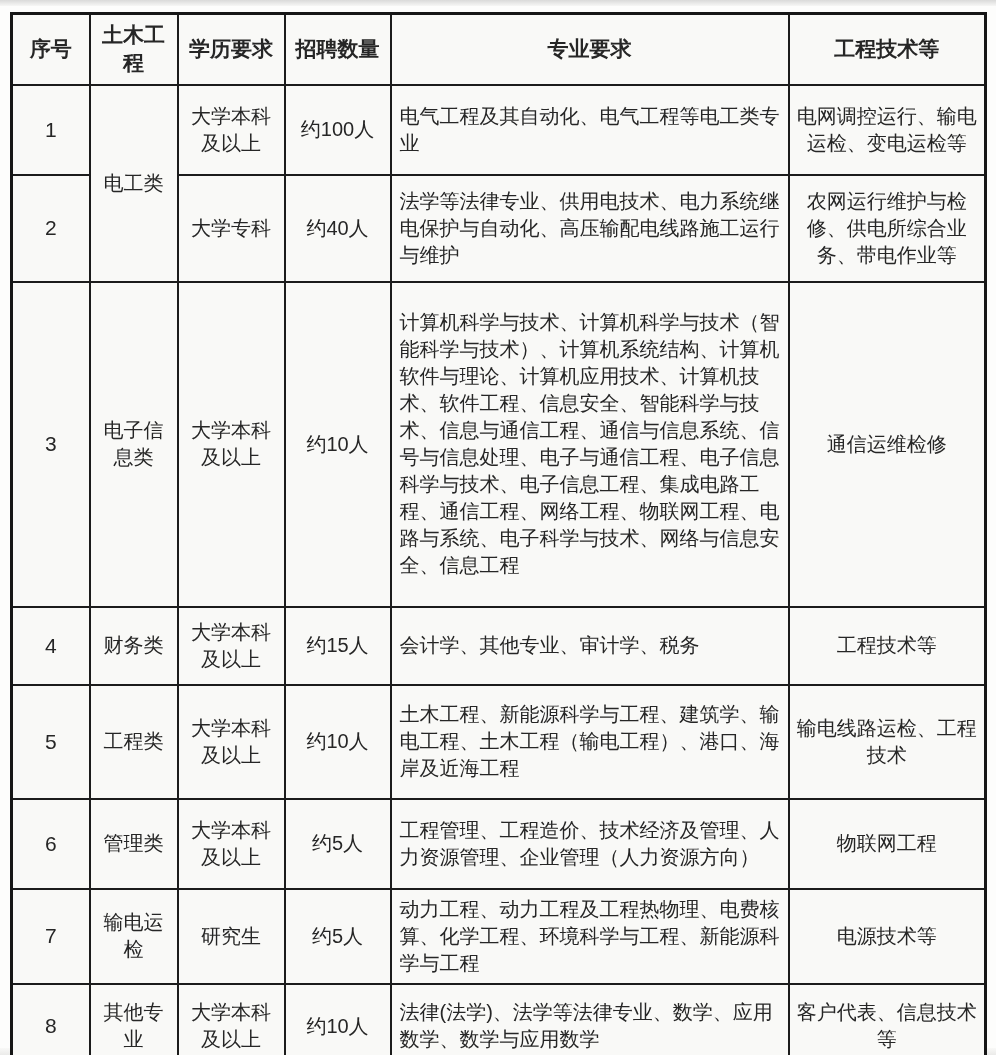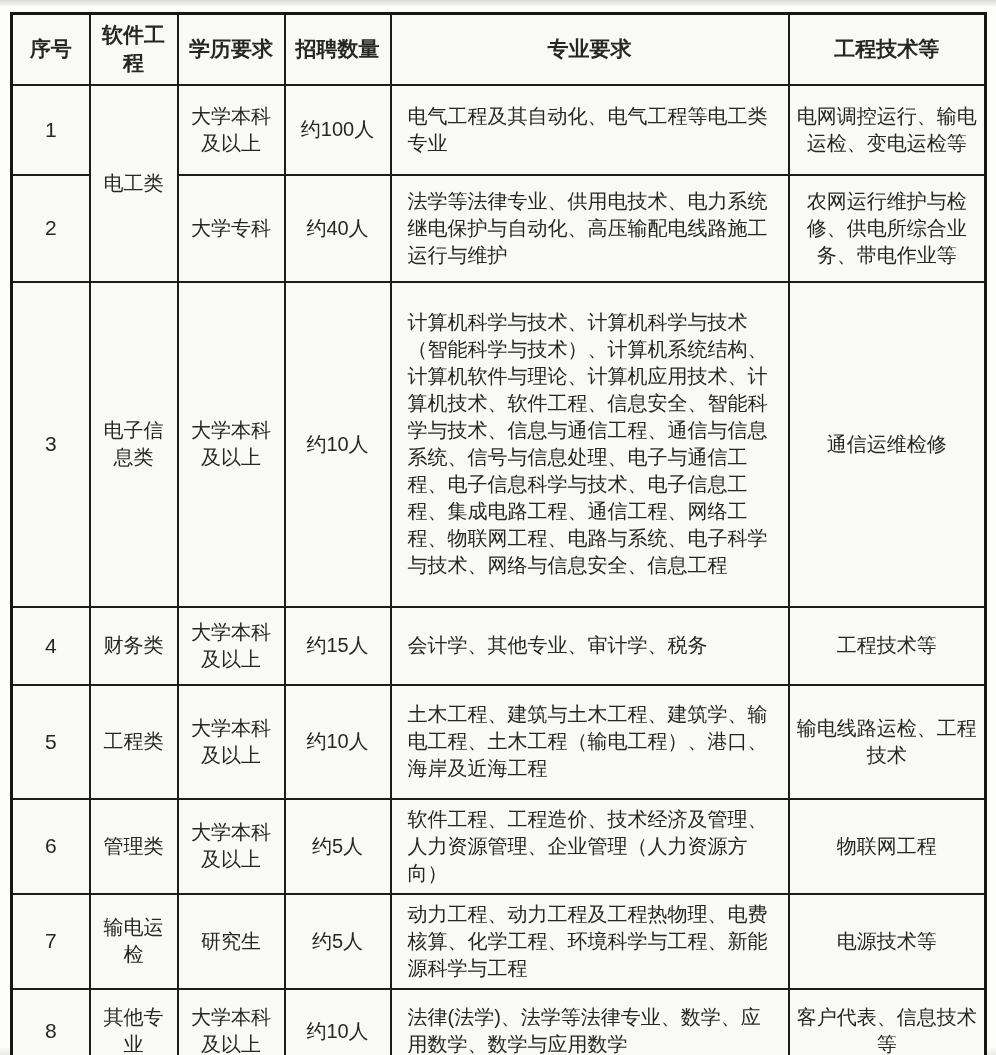--- a/index.html
+++ b/index.html
@@ -37,21 +37,21 @@
     padding: 4px 5px;
     word-break: break-all;
   }
   .recruit th {
     font-size: 21px;
     font-weight: bold;
     padding: 6px 3px;
   }
   .recruit td.majors {
     text-align: left;
-    padding: 6px 16px;
+    padding: 6px 8px;
   }
   .recruit td.no { font-size: 21px; }
 </style>
 </head>
 <body>
 
 <div class="photo-edge-top"></div>
 <div class="photo-edge-bottom"></div>
 
 <table class="recruit">
@@ -59,21 +59,21 @@
     <col style="width:78px">
     <col style="width:88px">
     <col style="width:107px">
     <col style="width:106px">
     <col style="width:398px">
     <col style="width:197px">
   </colgroup>
   <thead>
     <tr style="height:57px">
       <th>序号</th>
-      <th>软件工程</th>
+      <th>土木工程</th>
       <th>学历要求</th>
       <th>招聘数量</th>
       <th>专业要求</th>
       <th>工程技术等</th>
     </tr>
   </thead>
   <tbody>
     <tr style="height:90px">
       <td class="no">1</td>
       <td rowspan="2">电工类</td>
@@ -103,29 +103,29 @@
       <td>大学本科及以上</td>
       <td>约15人</td>
       <td class="majors">会计学、其他专业、审计学、税务</td>
       <td>工程技术等</td>
     </tr>
     <tr style="height:114px">
       <td class="no">5</td>
       <td>工程类</td>
       <td>大学本科及以上</td>
       <td>约10人</td>
-      <td class="majors">土木工程、建筑与土木工程、建筑学、输电工程、土木工程（输电工程）、港口、海岸及近海工程</td>
+      <td class="majors">土木工程、新能源科学与工程、建筑学、输电工程、土木工程（输电工程）、港口、海岸及近海工程</td>
       <td>输电线路运检、工程技术</td>
     </tr>
     <tr style="height:90px">
       <td class="no">6</td>
       <td>管理类</td>
       <td>大学本科及以上</td>
       <td>约5人</td>
-      <td class="majors">软件工程、工程造价、技术经济及管理、人力资源管理、企业管理（人力资源方向）</td>
+      <td class="majors">工程管理、工程造价、技术经济及管理、人力资源管理、企业管理（人力资源方向）</td>
       <td>物联网工程</td>
     </tr>
     <tr style="height:90px">
       <td class="no">7</td>
       <td>输电运检</td>
       <td>研究生</td>
       <td>约5人</td>
       <td class="majors">动力工程、动力工程及工程热物理、电费核算、化学工程、环境科学与工程、新能源科学与工程</td>
       <td>电源技术等</td>
     </tr>

